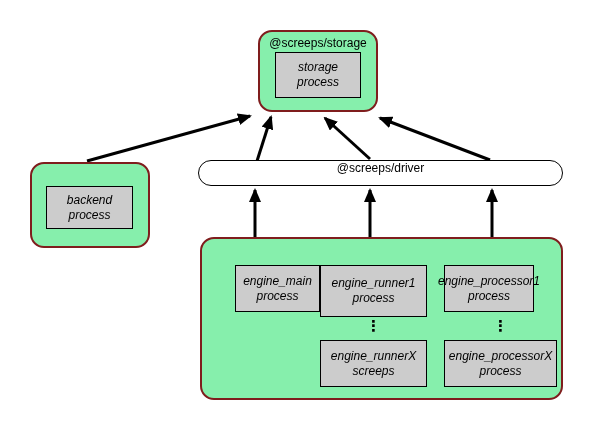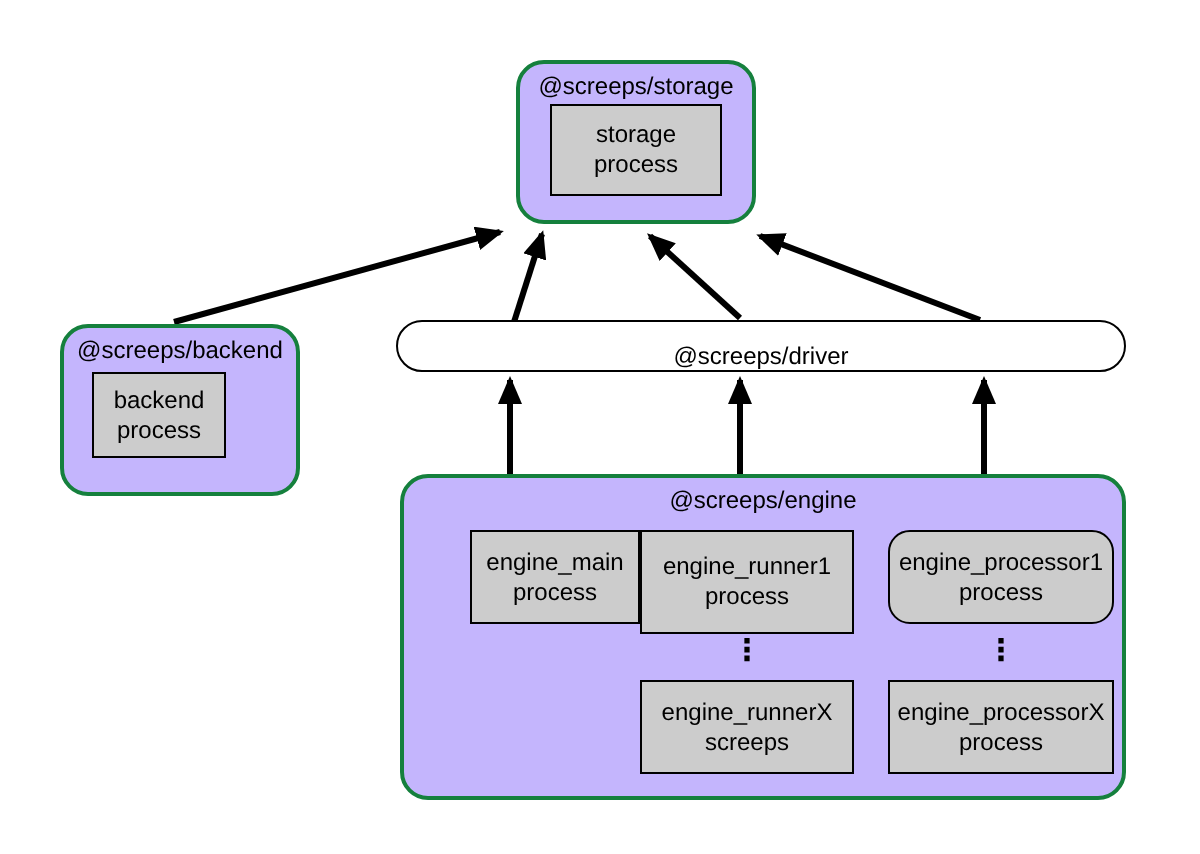--- a/index.html
+++ b/index.html
@@ -20,54 +20,55 @@
     position: absolute;
     left: 0;
     top: 0;
     width: 600px;
     height: 427px;
     pointer-events: none;
   }
   .node {
     position: absolute;
     box-sizing: border-box;
-    background: #c4b5fd;
-    border: 2px solid #15803d;
+    background: #86efac;
+    border: 2px solid #7f1d1d;
     border-radius: 14px;
   }
   .node-title {
     width: 100%;
     text-align: center;
     font-size: 12px;
     padding-top: 4px;
     letter-spacing: 0;
   }
   .pill {
     position: absolute;
     box-sizing: border-box;
     background: #ffffff;
     border: 1.5px solid #000000;
     border-radius: 13px;
     display: flex;
-    align-items: flex-end;
+    align-items: flex-start;
     justify-content: center;
     font-size: 12px;
   }
   .process-box {
     position: absolute;
     box-sizing: border-box;
     background: #cccccc;
     border: 1.5px solid #000000;
     display: flex;
     align-items: center;
     justify-content: center;
     text-align: center;
     font-size: 12px;
     line-height: 1.25;
     white-space: pre-line;
+    font-style: italic;
   }
   .ellipsis {
     position: absolute;
     text-align: center;
     font-size: 15px;
     font-weight: bold;
     line-height: 1;
   }
 </style>
 </head>
@@ -90,39 +91,37 @@
     <line x1="492" y1="237" x2="492" y2="190" stroke="#000" stroke-width="3" marker-end="url(#ah)"></line>
   </svg>
 
   <div class="node" style="left:258px; top:30px; width:120px; height:82px;">
     <div class="node-title">@screeps/storage</div>
     <div class="process-box" style="left:15px; top:20px; width:86px; height:46px;">storage
 process</div>
   </div>
 
   <div class="node" style="left:30px; top:162px; width:120px; height:86px;">
-    <div class="node-title">@screeps/backend</div>
-    <div class="process-box" style="left:14px; top:22px; width:67px; height:43px;">backend
+    <div class="process-box" style="left:14px; top:22px; width:87px; height:43px;">backend
 process</div>
   </div>
 
   <div class="pill" style="left:198px; top:160px; width:365px; height:26px;">
     <span>@screeps/driver</span>
   </div>
 
   <div class="node" style="left:200px; top:237px; width:363px; height:163px;">
-    <div class="node-title">@screeps/engine</div>
 
     <div class="process-box" style="left:13px; top:26px; width:85px; height:47px;margin-left:20px;">engine_main
 process</div>
 
     <div class="process-box" style="left:118px; top:26px; width:107px; height:52px;">engine_runner1
 process</div>
 
-    <div class="process-box" style="left:242px; top:26px; width:113px; height:47px;border-radius:11px;">engine_processor1
+    <div class="process-box" style="left:242px; top:26px; width:90px; height:47px;">engine_processor1
 process</div>
 
     <div class="ellipsis" style="left:118px; top:79px; width:107px;">⋮</div>
 
     <div class="ellipsis" style="left:242px; top:79px; width:113px;">⋮</div>
 
     <div class="process-box" style="left:118px; top:101px; width:107px; height:47px;">engine_runnerX
 screeps</div>
 
     <div class="process-box" style="left:242px; top:101px; width:113px; height:47px;">engine_processorX

